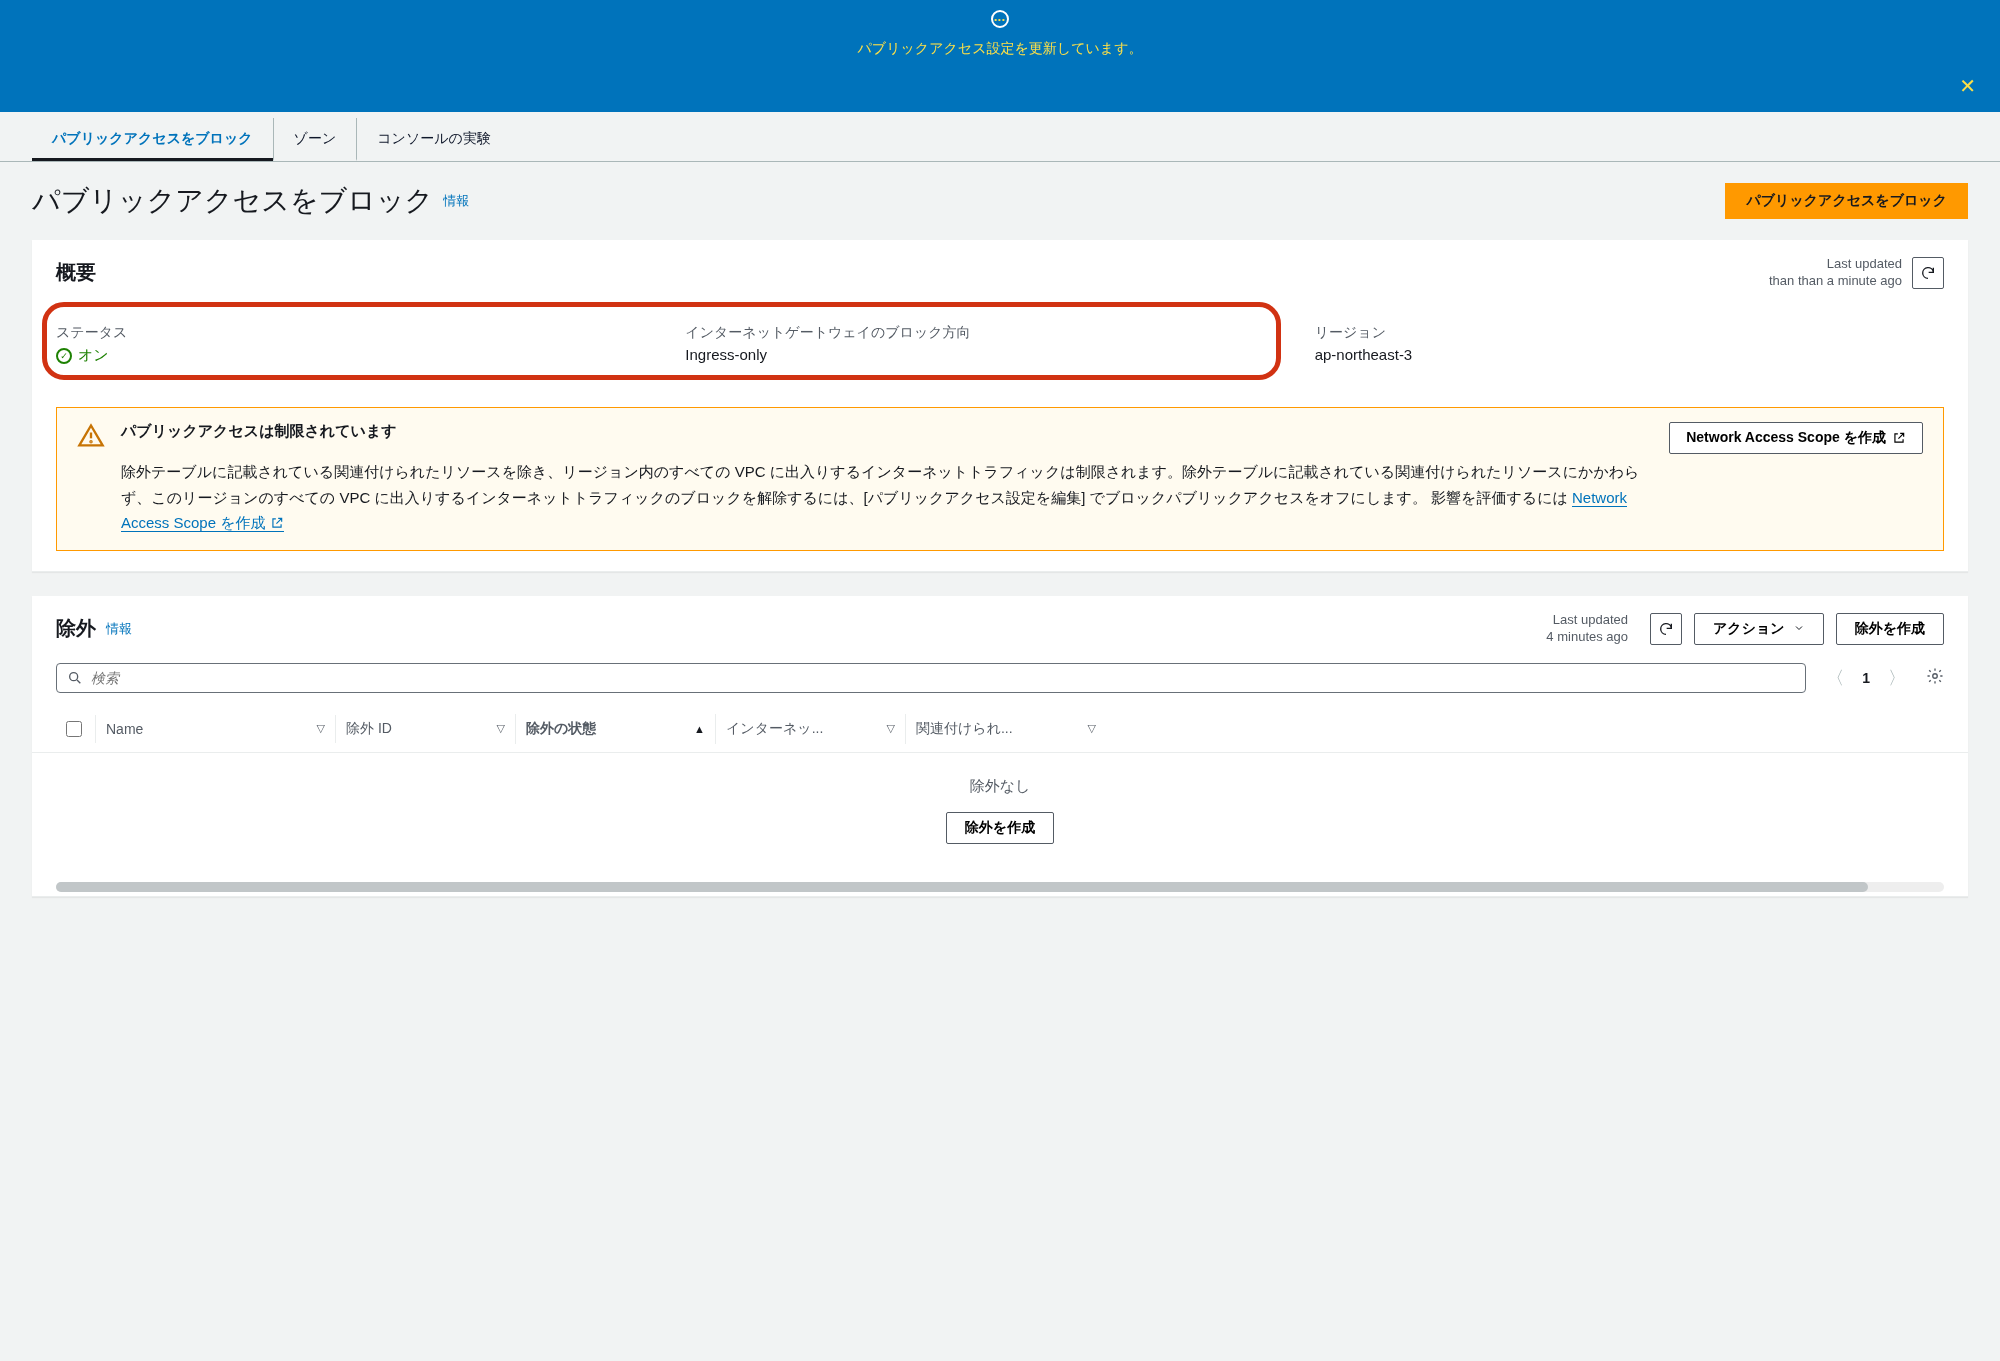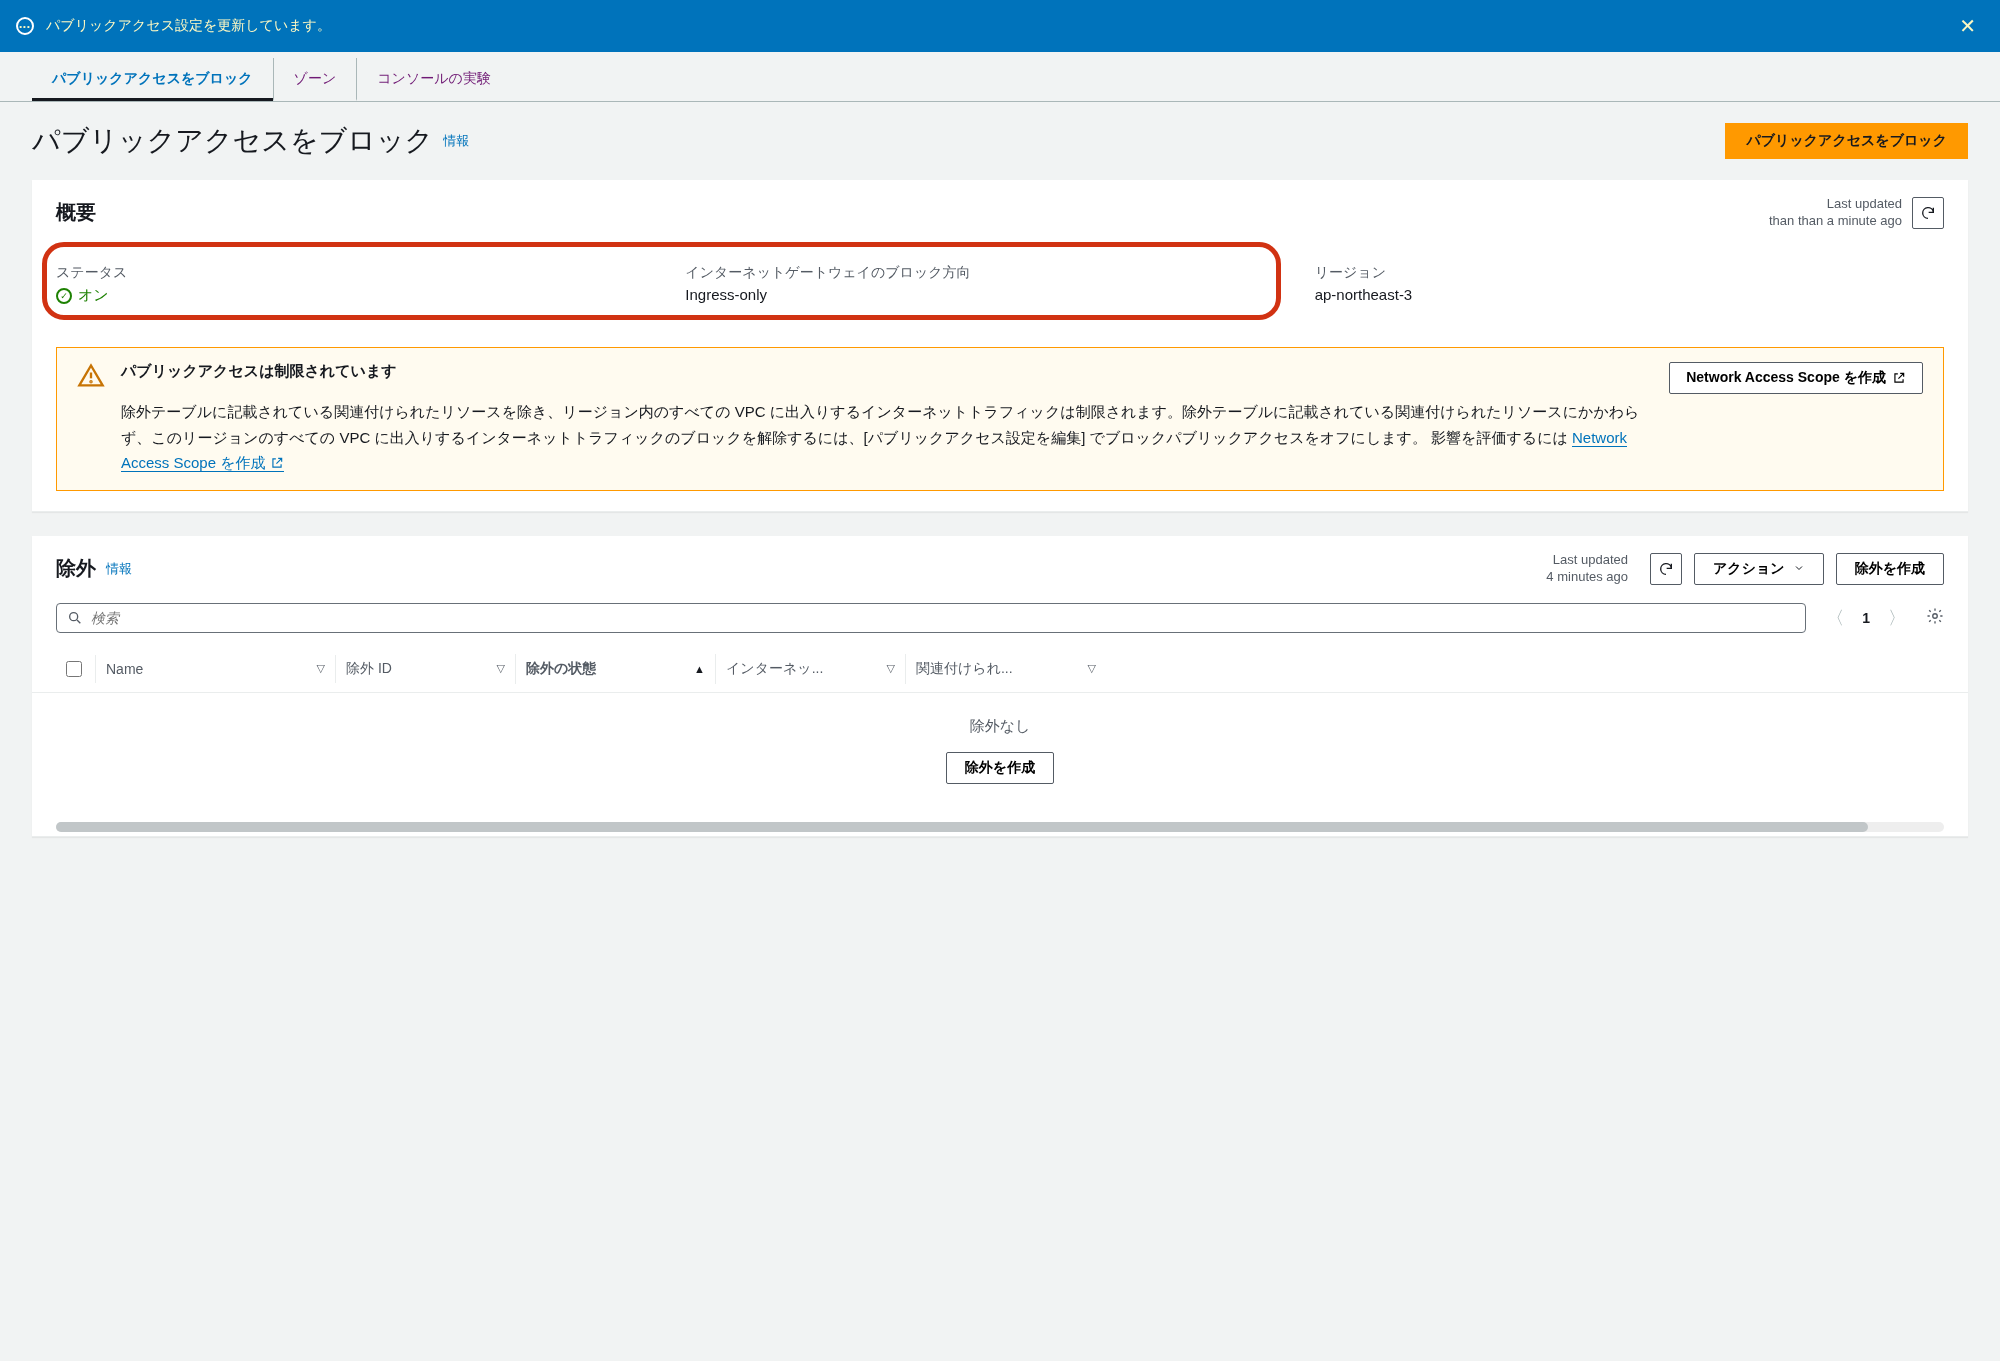--- a/index.html
+++ b/index.html
@@ -1,28 +1,28 @@
 <!DOCTYPE html>
 <html><head>
 <meta charset="utf-8">
 <style>
 * { box-sizing: border-box; margin: 0; padding: 0; }
 body { font-family: "Amazon Ember", "Helvetica Neue", Arial, sans-serif; font-size: 14px; color: #16191f; background: #fff; }
 
 
-.flashbar { background: #0073bb; color: #fef9c3; display: flex; align-items: center; padding: 10px 16px; gap: 12px; position: relative; }
+.flashbar { background: #0073bb; color: #fde047; display: flex; align-items: center; padding: 10px 16px; gap: 12px; position: relative; flex-direction: column; }
 .flashbar .notif-icon { width: 18px; height: 18px; border: 2px solid #fff; border-radius: 50%; display: inline-flex; align-items: center; justify-content: center; font-size: 8px; letter-spacing: 1px; }
 .flashbar .notif-icon::before { content: "•••"; }
 .flashbar .close { margin-left: auto; font-size: 20px; cursor: pointer; padding: 4px 8px; }
 
 .page { background: #f1f3f3; min-height: calc(100vh - 40px); padding-bottom: 20px; }
 
 
 .tabs { display: flex; padding: 6px 32px 0; border-bottom: 1px solid #aab7b8; background: #f1f3f3; }
-.tab { padding: 12px 20px 10px; font-size: 14px; color: #701a75; cursor: pointer; border-bottom: 2px solid transparent; }
+.tab { padding: 12px 20px 10px; font-size: 14px; color: #0f172a; cursor: pointer; border-bottom: 2px solid transparent; }
 .tab.active { color: #0073bb; font-weight: 700; border-bottom: 3px solid #16191f; }
 .tab + .tab { border-left: 1px solid #aab7b8; }
 
 
 .page-header { display: flex; align-items: center; padding: 20px 32px; }
 .page-title { font-size: 28px; font-weight: 400; }
 .info-link { color: #0073bb; font-size: 13px; margin-left: 10px; cursor: pointer; font-weight: 400; }
 .btn-primary { margin-left: auto; background: #ff9900; border: 1px solid #ff9900; color: #16191f; font-weight: 700; padding: 8px 20px; cursor: pointer; font-size: 14px; }
 
 

